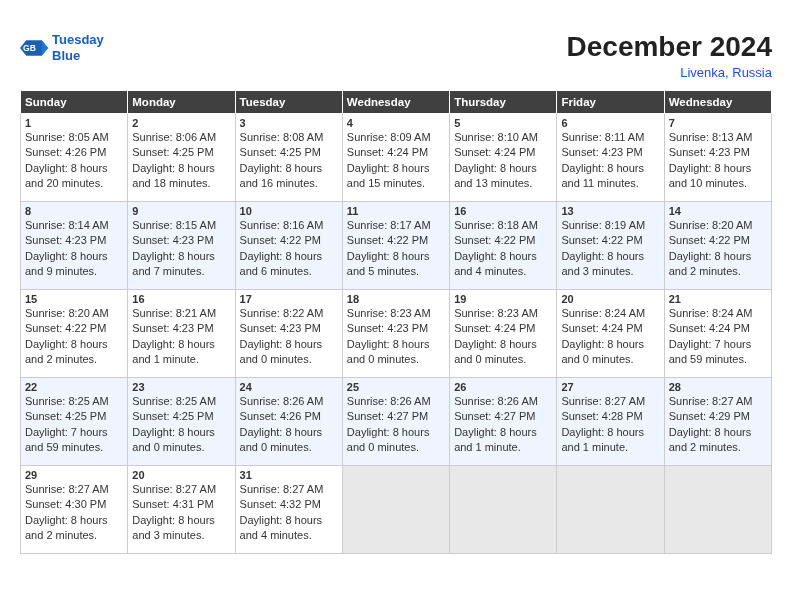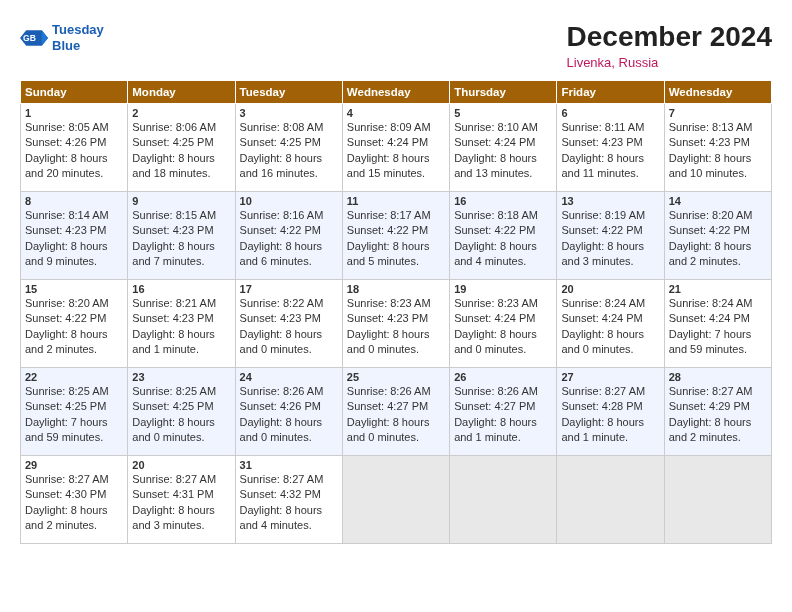--- a/index.html
+++ b/index.html
@@ -6,21 +6,21 @@
     body {
       width: 792px;
       height: 612px;
       font-family: Arial, sans-serif;
       background: #fff;
       overflow: hidden;
     }
     .page {
       width: 792px;
       height: 548px;
-      padding: 22px 20px 10px 20px;
+      padding: 32px 20px 10px 20px;
       display: flex;
       flex-direction: column;
     }
     .header {
       display: flex;
       justify-content: space-between;
       align-items: flex-start;
       margin-bottom: 10px;
     }
     .logo {
@@ -35,41 +35,41 @@
       line-height: 1.2;
     }
     .logo-text span {
       color: #1a5fb4;
     }
     .logo-icon {
       width: 28px;
       height: 28px;
     }
     .title-block {
-      text-align: left;
+      text-align: right;
     }
     .month-title {
       font-size: 28px;
       font-weight: bold;
       color: #222;
       line-height: 1.1;
     }
     .location {
       font-size: 13px;
-      color: #be185d;
+      color: #1d4ed8;
       margin-top: 2px;
     }
     .calendar {
       flex: 1;
       border-collapse: collapse;
       width: 100%;
       table-layout: fixed;
     }
     .calendar th {
-      background: #a16207;
+      background: #404040;
       color: #fff;
       font-size: 11.5px;
       font-weight: bold;
       padding: 5px 4px;
       text-align: left;
       border: 1px solid #fff;
     }
     .calendar td {
       border: 1px solid #ccc;
       vertical-align: top;

